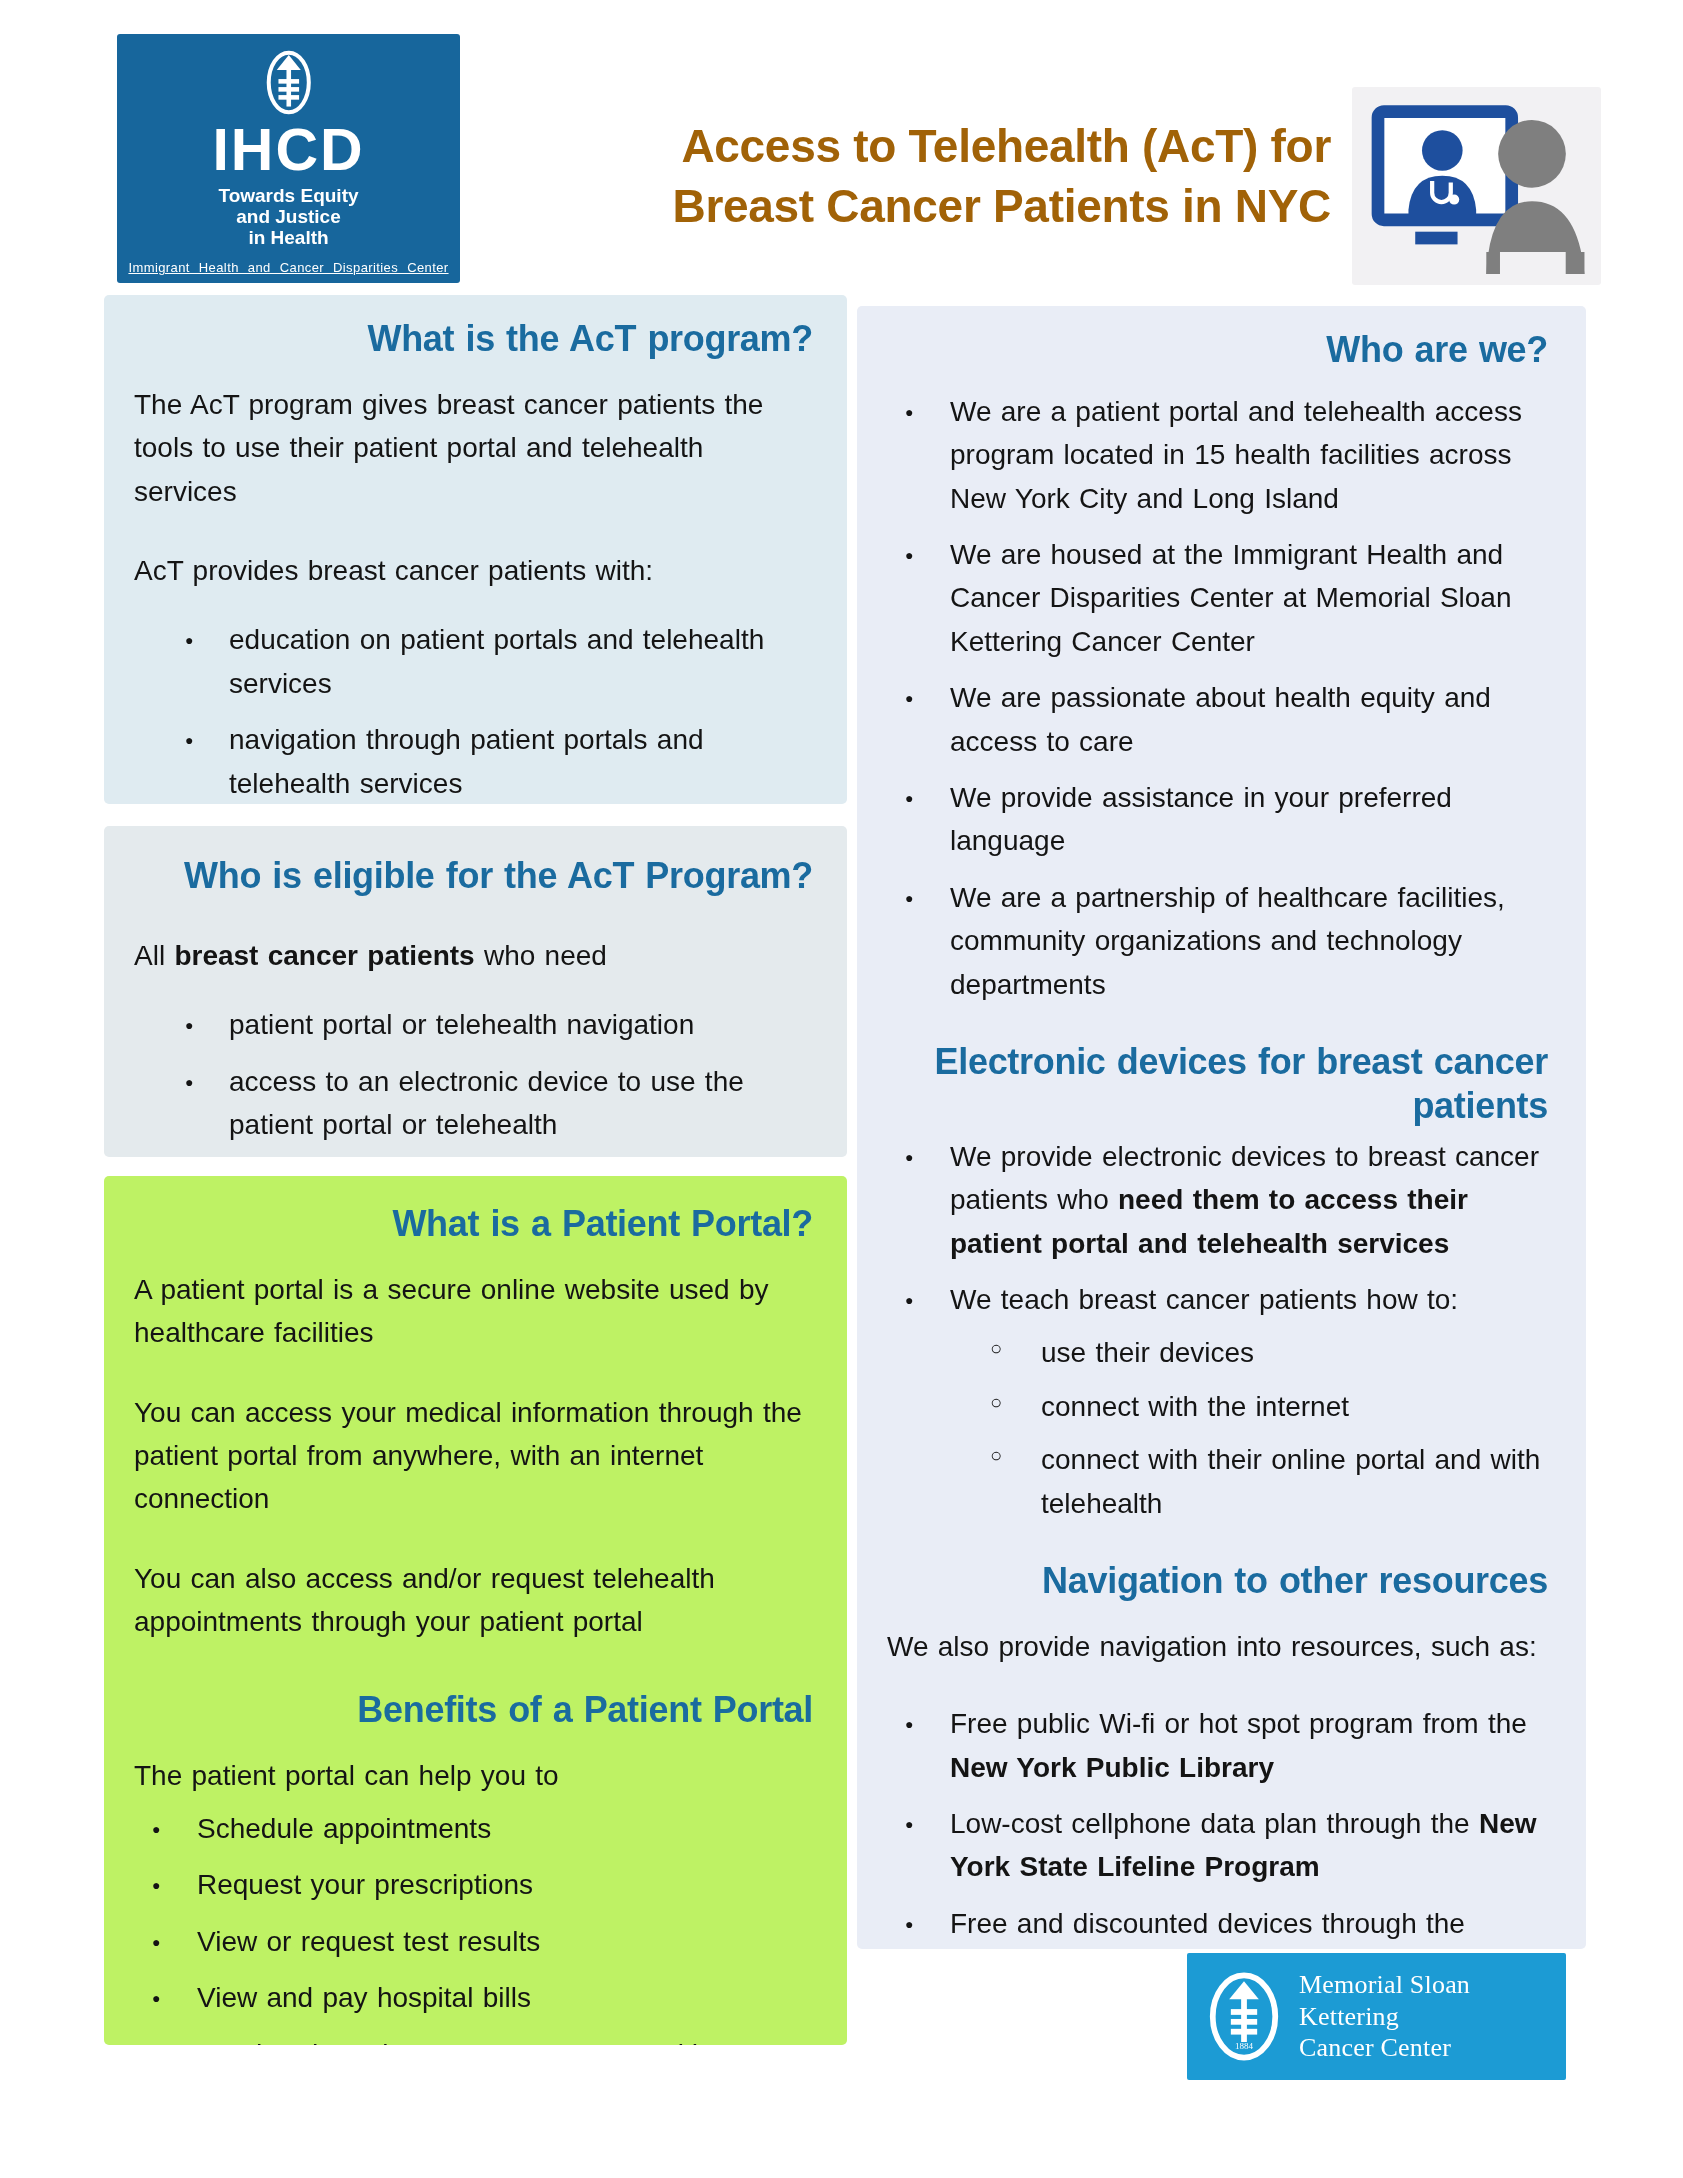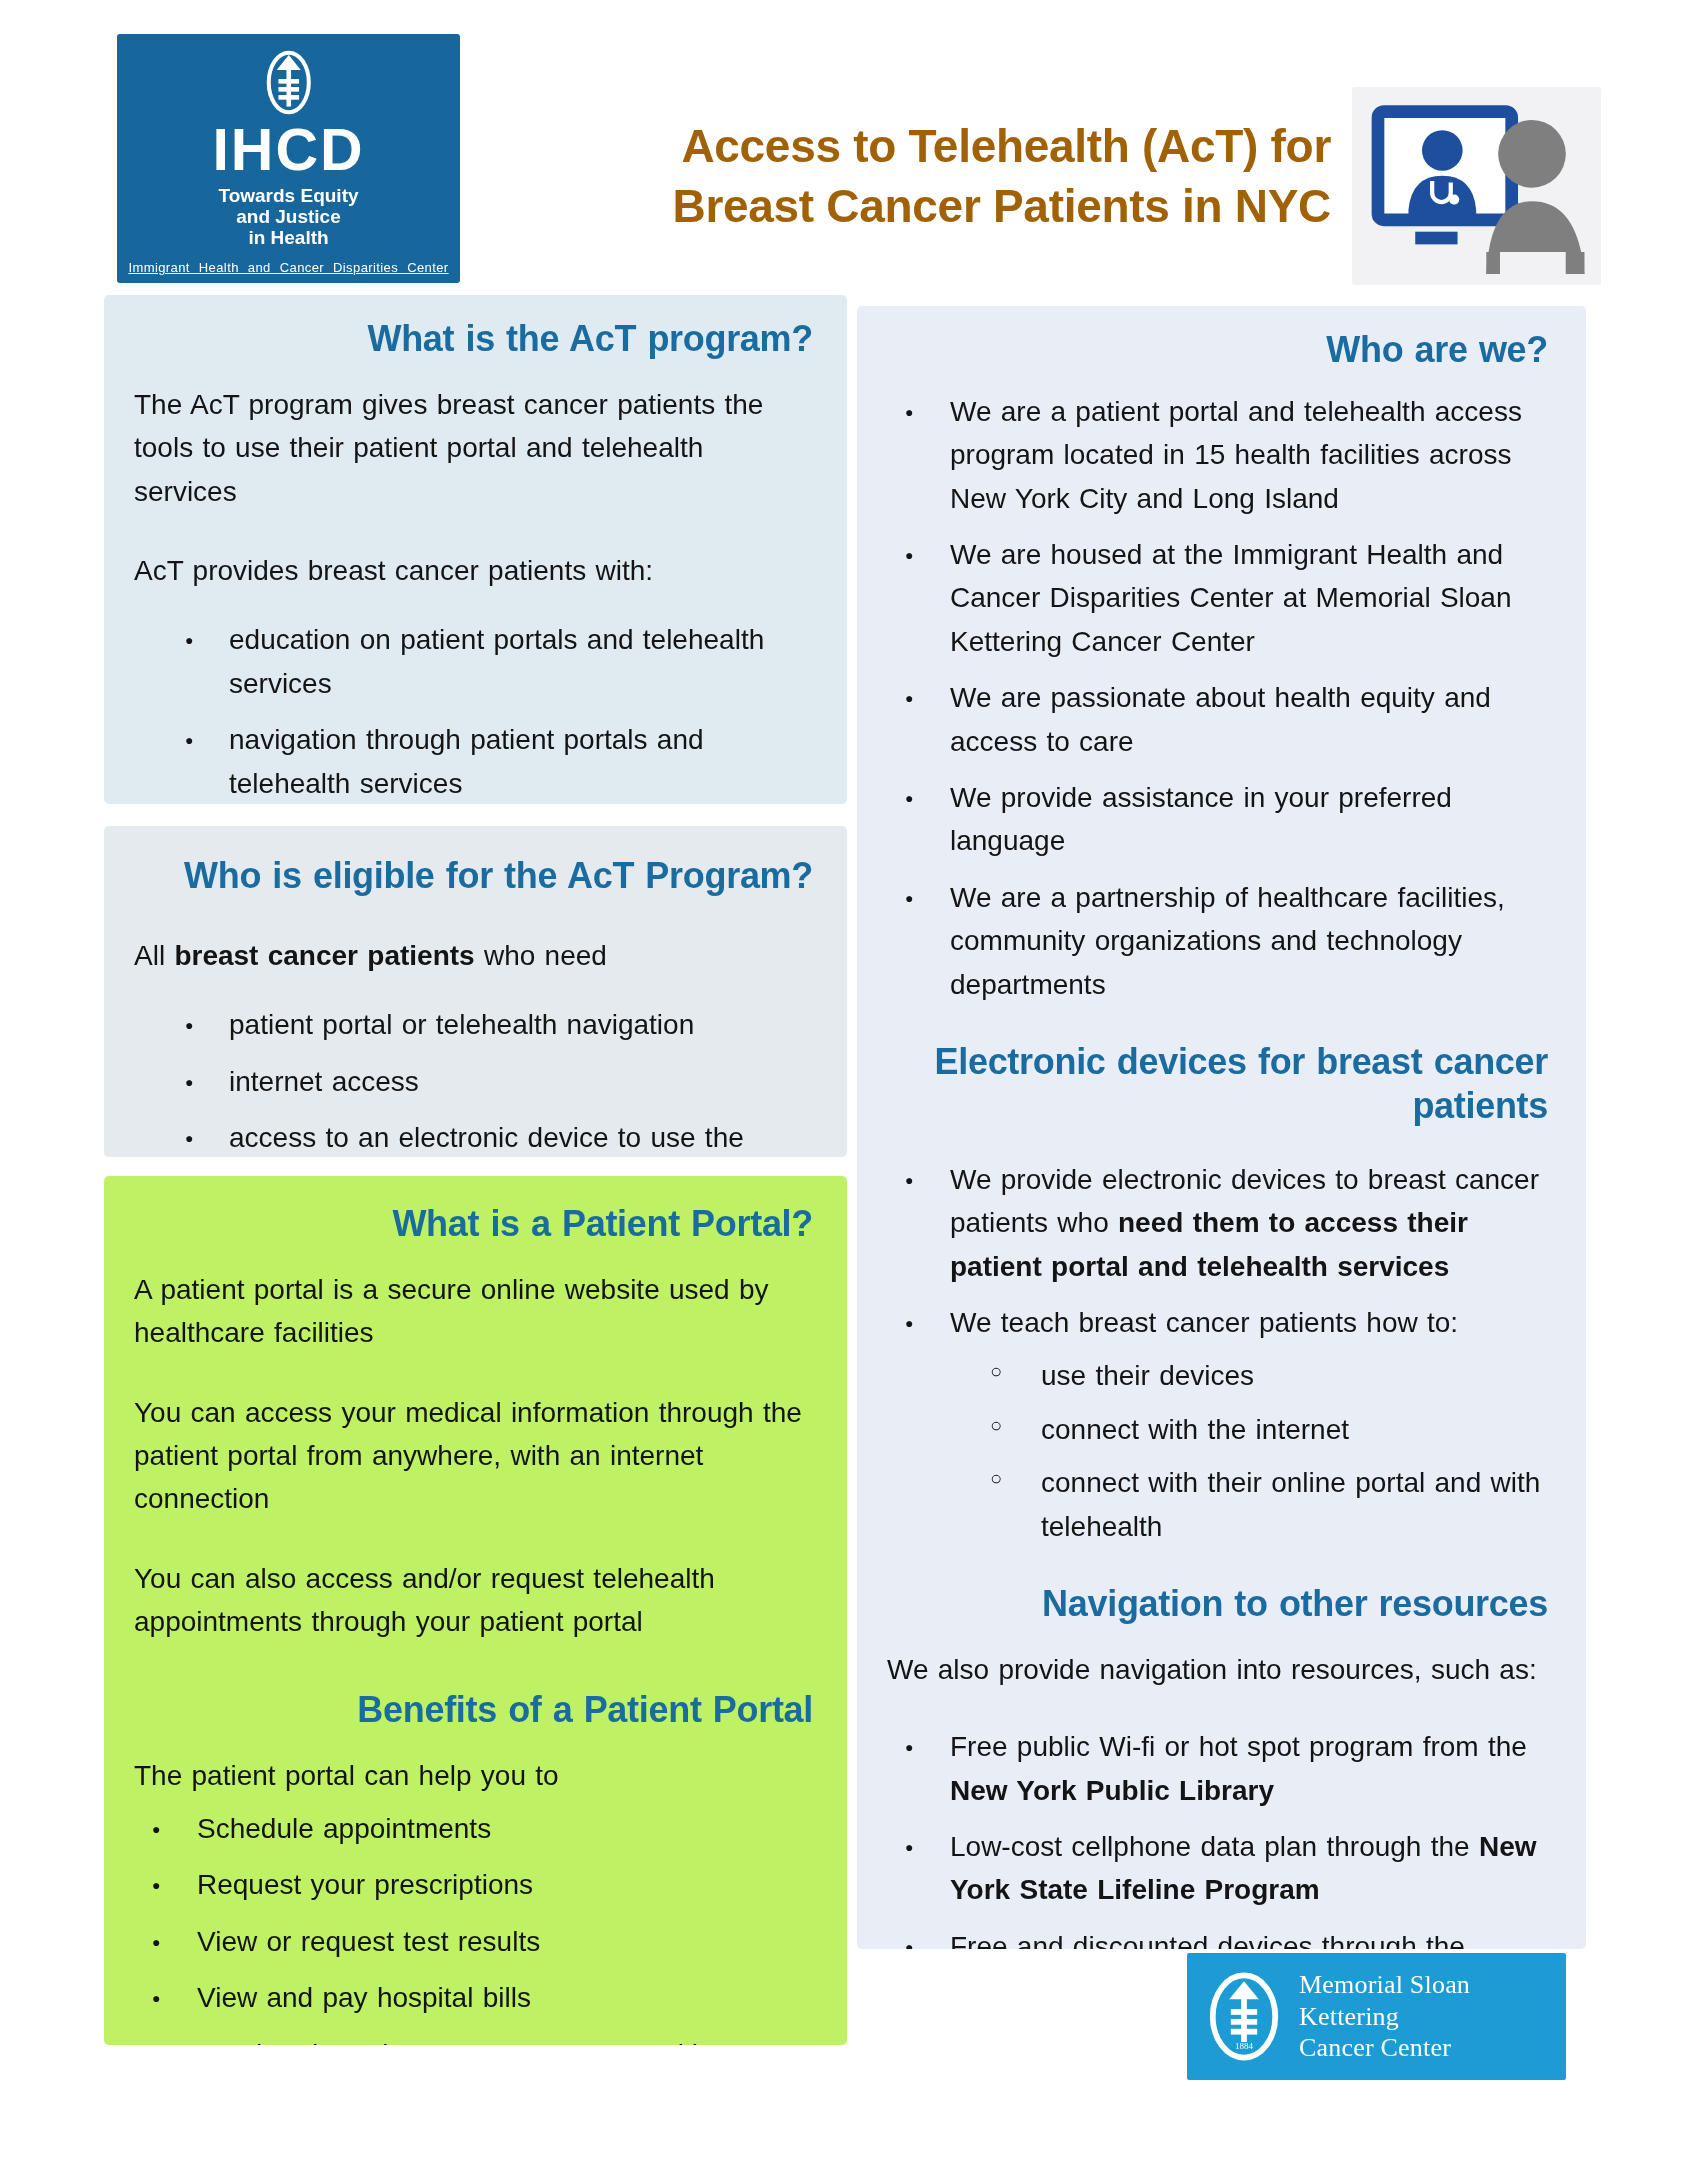--- a/index.html
+++ b/index.html
@@ -129,21 +129,20 @@
       <li>devices and internet access if needed</li>
 
     </ul>
   </section>
 
   <section class="panel panel-eligible">
     <h2 class="section-heading">Who is eligible for the AcT Program?</h2>
     <p class="para para-gap"><span>All </span><span class="b">breast cancer patients</span><span> who need</span></p>
     <ul class="bullets indent-deep">
       <li>patient portal or telehealth navigation</li>
-      <li>internet access</li>
       <li>access to an electronic device to use the patient portal or telehealth</li>
     </ul>
   </section>
 
   <section class="panel panel-portal">
     <h2 class="section-heading">What is a Patient Portal?</h2>
     <p class="para">A patient portal is a secure online website used by healthcare facilities</p>
     <p class="para para-gap">You can access your medical information through the patient portal from anywhere, with an internet connection</p>
     <p class="para para-gap">You can also access and/or request telehealth appointments through your patient portal</p>
     <h2 class="section-heading mt-md">Benefits of a Patient Portal</h2>
@@ -162,21 +161,21 @@
     <h2 class="section-heading">Who are we?</h2>
     <ul class="bullets indent-close" style="margin-top:18px">
       <li>We are a patient portal and telehealth access program located in 15 health facilities across New York City and Long Island</li>
       <li>We are housed at the Immigrant Health and Cancer Disparities Center at Memorial Sloan Kettering Cancer Center</li>
       <li>We are passionate about health equity and access to care</li>
       <li>We provide assistance in your preferred language</li>
       <li>We are a partnership of healthcare facilities, community organizations and technology departments</li>
     </ul>
 
     <h2 class="section-heading mt-sm">Electronic devices for breast cancer patients</h2>
-    <ul class="bullets indent-close" style="margin-top:30px">
+    <ul class="bullets indent-close" style="margin-top:7px">
       <li><span>We provide electronic devices to breast cancer patients who </span><span class="b">need them to access their patient portal and telehealth services</span></li>
       <li><span>We teach breast cancer patients how to:</span>
         <ul class="subbullets">
           <li>use their devices</li>
           <li>connect with the internet</li>
           <li>connect with their online portal and with telehealth</li>
         </ul>
       </li>
     </ul>
 

